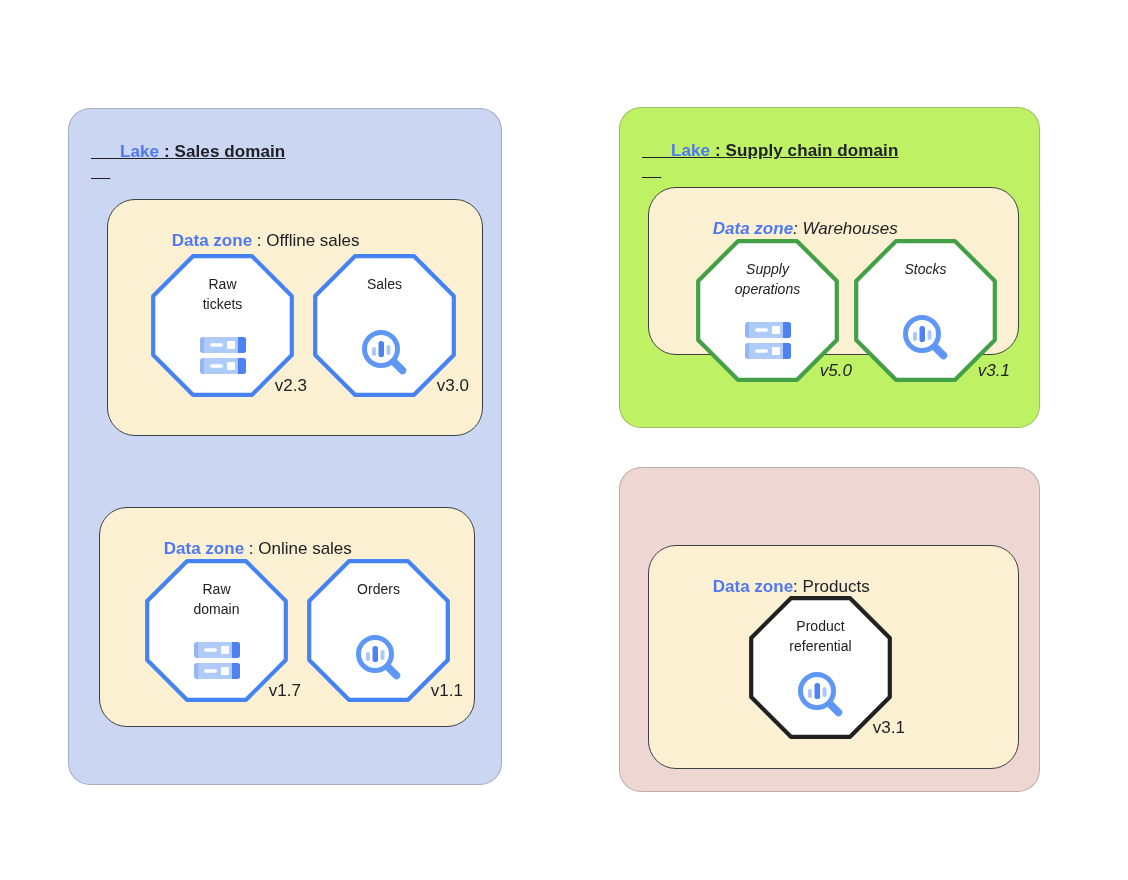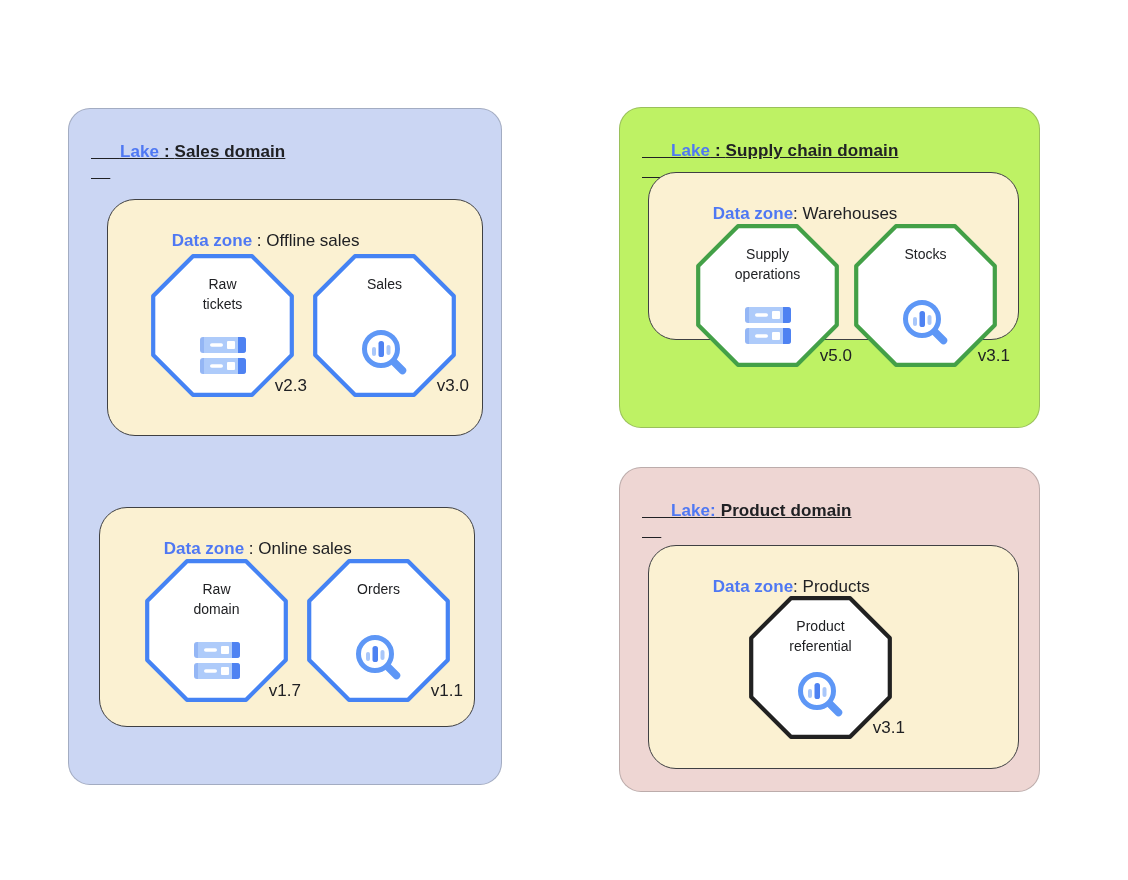--- a/index.html
+++ b/index.html
@@ -178,21 +178,21 @@
         <div class="asset-version">v1.1</div>
       </div>
     </div>
   </div>
 
   <div class="lake" id="lake-supply">
     <div class="lake-title">
       <span class="t-accent">Lake</span><span class="t-sep"> : </span><span class="t-title">Supply chain domain</span>
     </div>
 
-    <div class="zone" style="left:28px; top:64px; width:371px; height:168px;">
+    <div class="zone" style="left:28px; top:79px; width:371px; height:168px;font-style:italic;">
       <div class="zone-title">
         <span class="t-accent">Data zone</span><span class="t-sep">: </span><span class="t-title">Warehouses</span>
       </div>
 
       <div class="asset" style="left:47px; top:51px;">
         <svg class="oct-svg stroke-green" viewBox="0 0 143 143">
           <polygon points="41.9,2.2 101.1,2.2 140.8,41.9 140.8,101.1 101.1,140.8 41.9,140.8 2.2,101.1 2.2,41.9"></polygon>
         </svg>
         <div class="asset-label">Supply operations</div>
         <div class="icon-wrap icon-storage">
@@ -229,23 +229,20 @@
             <rect x="26.5" y="17" width="4" height="10" rx="2" fill="#a9c7fa"></rect>
             <line x1="34" y1="34" x2="42.5" y2="42.5" stroke="#5e97f6" stroke-width="7.5" stroke-linecap="round"></line>
           </svg>
         </div>
         <div class="asset-version">v3.1</div>
       </div>
     </div>
   </div>
 
   <div class="lake" id="lake-product">
-    <div class="lake-title">
-      <span class="t-accent">Lake:</span><span class="t-sep"> </span><span class="t-title">Product domain</span>
-    </div>
 
     <div class="zone" style="left:28px; top:77px; width:371px; height:224px;">
       <div class="zone-title">
         <span class="t-accent">Data zone</span><span class="t-sep">: </span><span class="t-title">Products</span>
       </div>
 
       <div class="asset" style="left:100px; top:50px;">
         <svg class="oct-svg stroke-black" viewBox="0 0 143 143">
           <polygon points="41.9,2.2 101.1,2.2 140.8,41.9 140.8,101.1 101.1,140.8 41.9,140.8 2.2,101.1 2.2,41.9"></polygon>
         </svg>

